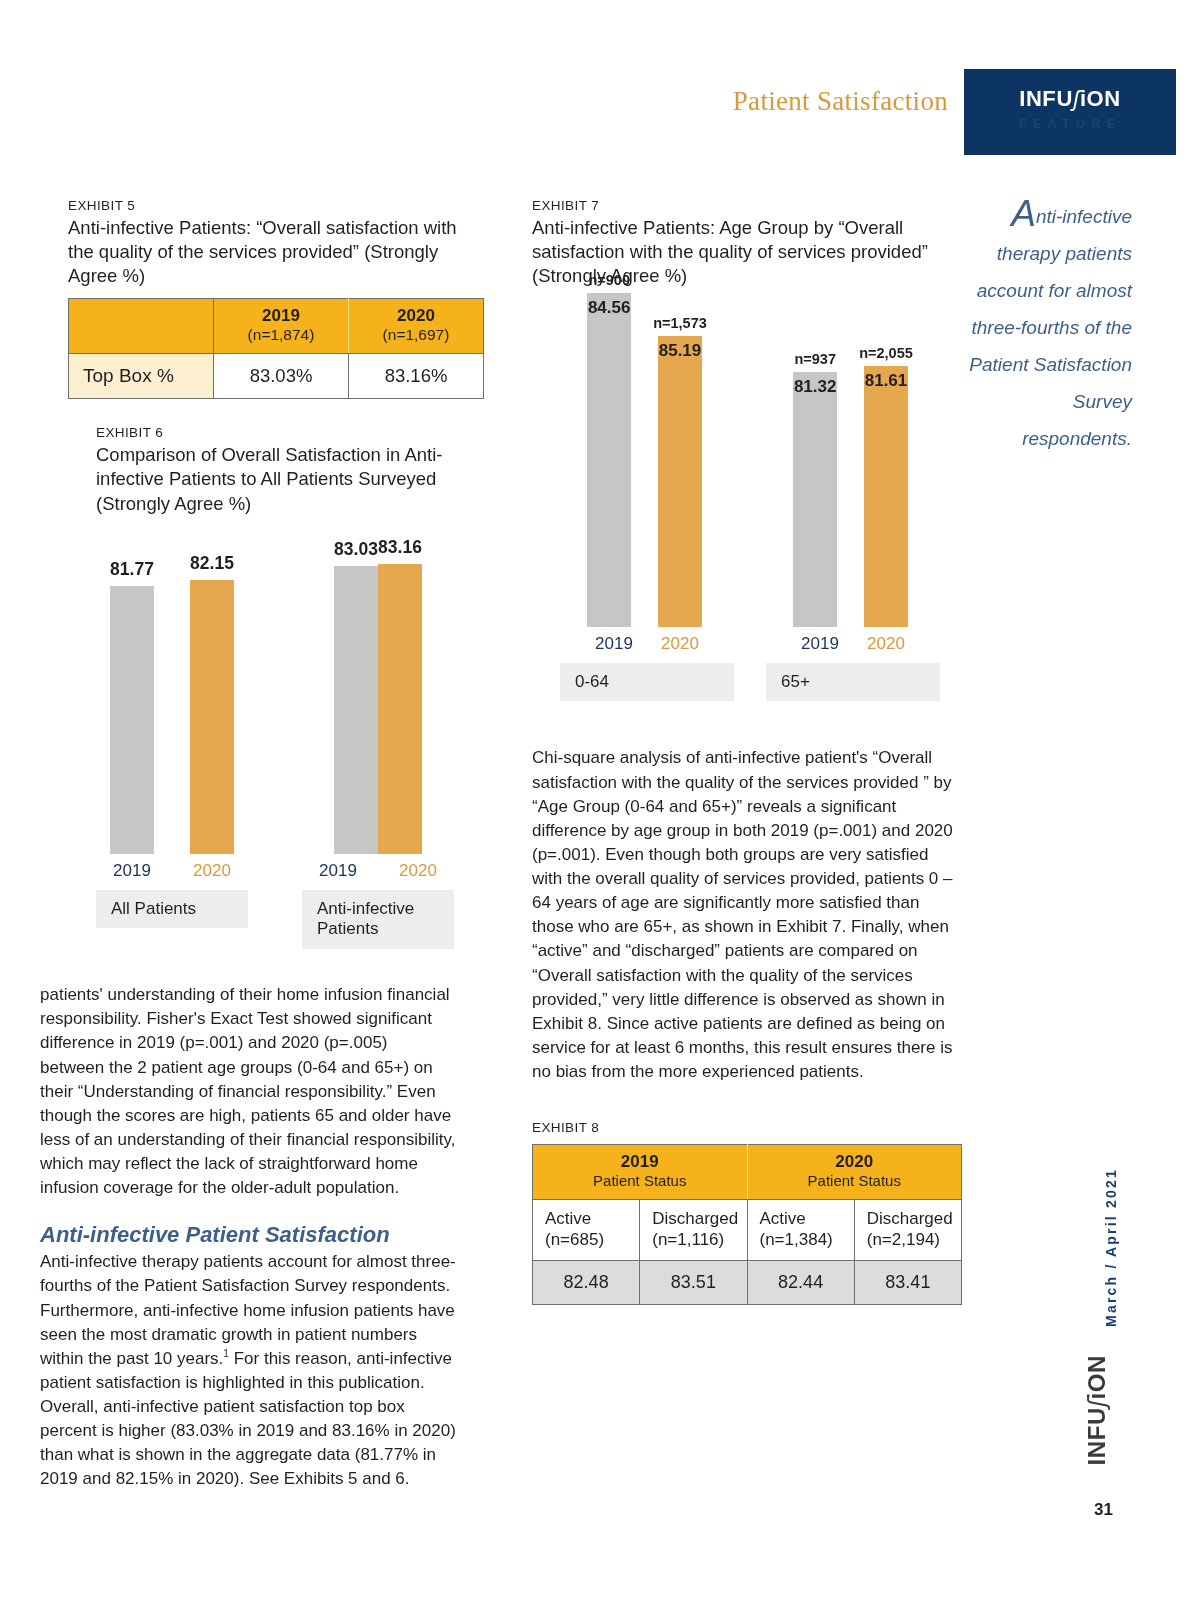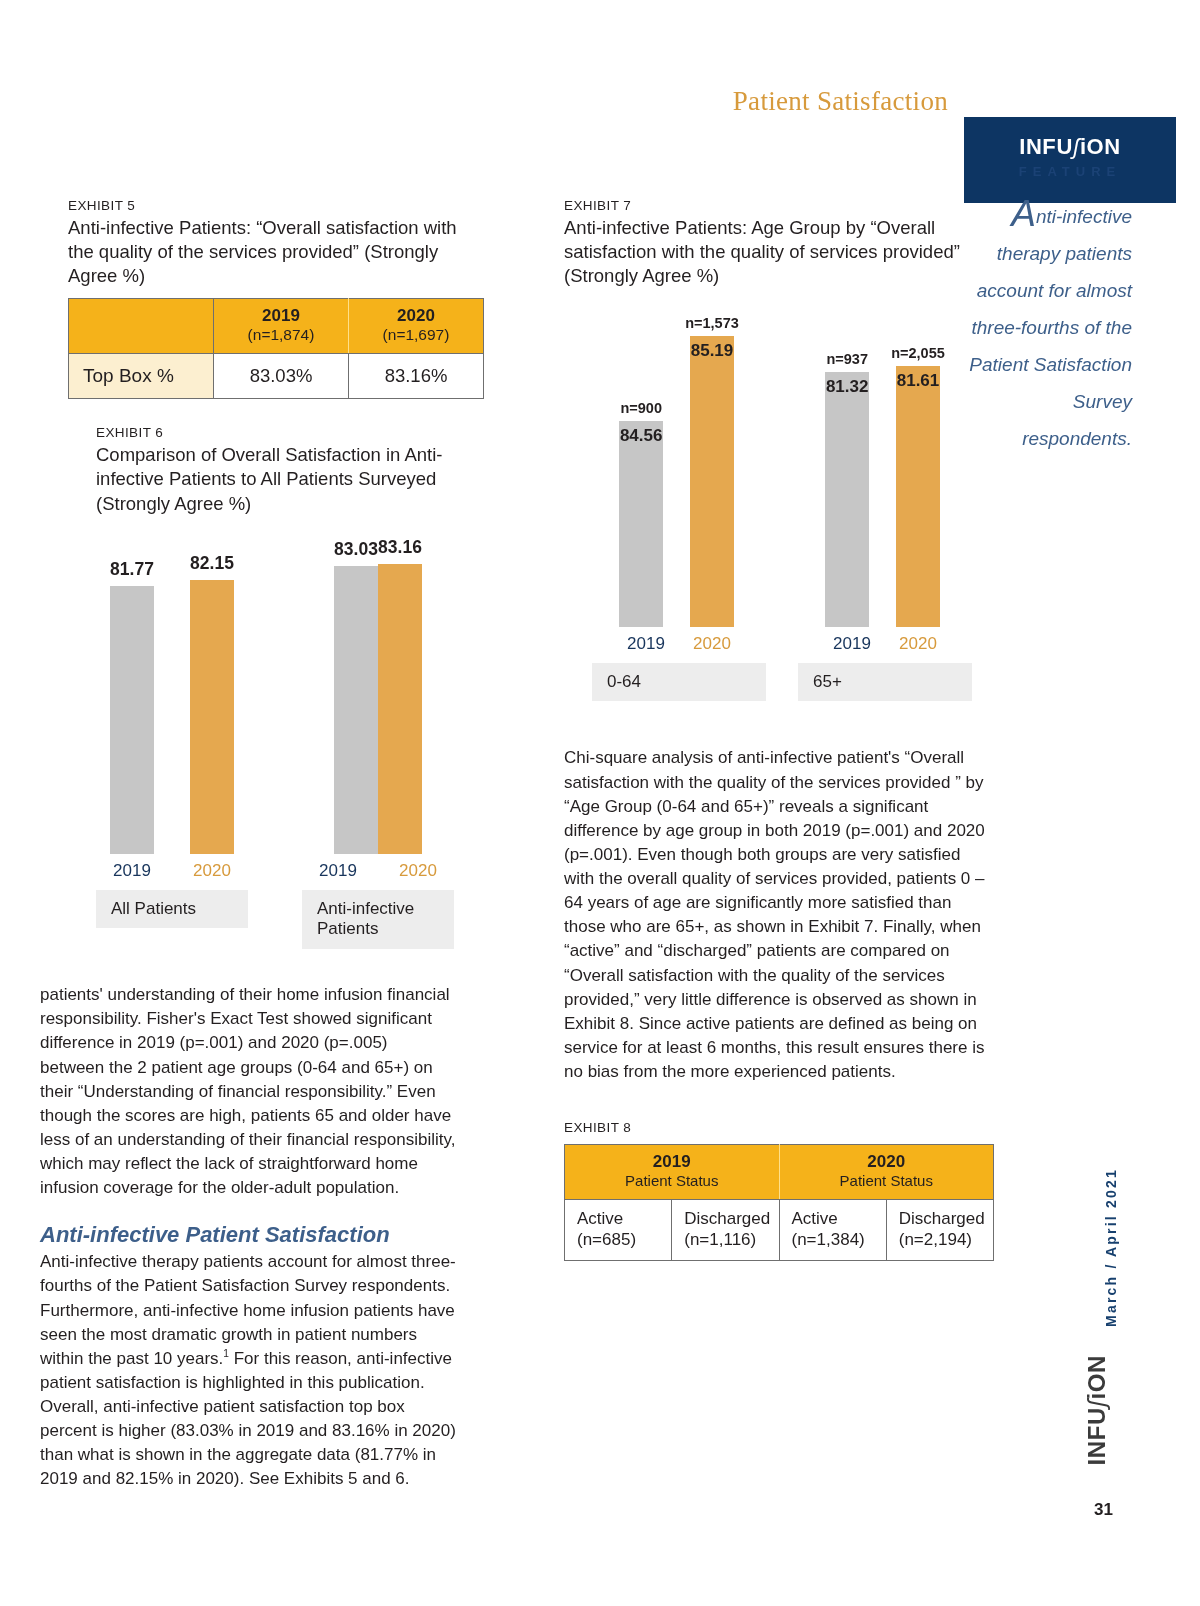--- a/index.html
+++ b/index.html
@@ -34,21 +34,20 @@
     letter-spacing: 0.3px;
     white-space: nowrap;
   }
   .logo-block {
     position: absolute;
     left: 964px;
     top: 69px;
     width: 212px;
     height: 86px;
     background: #0d3563;
-    margin-top: 48px;
   }
   .logo-wordmark {
     position: absolute;
     left: 0; right: 0;
     top: 17px;
     text-align: center;
     font-family: "Liberation Sans", sans-serif;
     font-size: 22px;
     font-weight: bold;
     color: #ffffff;
@@ -74,21 +73,20 @@
     position: absolute;
     left: 68px;
     top: 198px;
     width: 416px;
   }
   .col-mid {
     position: absolute;
     left: 532px;
     top: 198px;
     width: 430px;
-    margin-left: 32px;
   }
   .col-right {
     position: absolute;
     left: 962px;
     top: 198px;
     width: 170px;
   }
 
   
   .exhibit-label {
@@ -385,21 +383,21 @@
     <div class="exhibit-label">EXHIBIT 7</div>
     <div class="exhibit-title">Anti-infective Patients: Age Group by “Overall satisfaction with the quality of services provided” (Strongly Agree %)</div>
 
     <div class="chart" style="margin-top:22px; padding-left:28px;">
       <div class="chart-groups" style="gap:32px;">
 
         <div class="bar-group" style="width:174px;">
           <div class="bars" style="justify-content:center; gap:22px; height:316px;">
             <div class="bar-col">
               <div class="bar-n">n=900</div>
-              <div class="bar g2019" style="height:206px">
+              <div class="bar g2019" style="height:334px">
                 <div class="bar-value-in">84.56</div>
               </div>
             </div>
             <div class="bar-col">
               <div class="bar-n">n=1,573</div>
               <div class="bar g2020" style="height:291px">
                 <div class="bar-value-in">85.19</div>
               </div>
             </div>
           </div>
@@ -463,20 +461,26 @@
         </td>
         <td class="td-sub" style="width:25%">
           <div>Active</div>
           <div>(n=1,384)</div>
         </td>
         <td class="td-sub" style="width:25%">
           <div>Discharged</div>
           <div>(n=2,194)</div>
         </td>
       </tr>
+      <tr>
+        <td class="td-grey">82.48</td>
+        <td class="td-grey">83.51</td>
+        <td class="td-grey">82.44</td>
+        <td class="td-grey">83.41</td>
+      </tr>
     </tbody>
       </table>
   </div>
 </div>
 
 <div class="col-right">
   <div class="pullquote"><span class="dropcap">A</span><span>nti-infective therapy patients account for almost three-fourths of the Patient Satisfaction Survey respondents.</span></div>
 </div>
 
 <div class="rail-date">March / April 2021</div>

